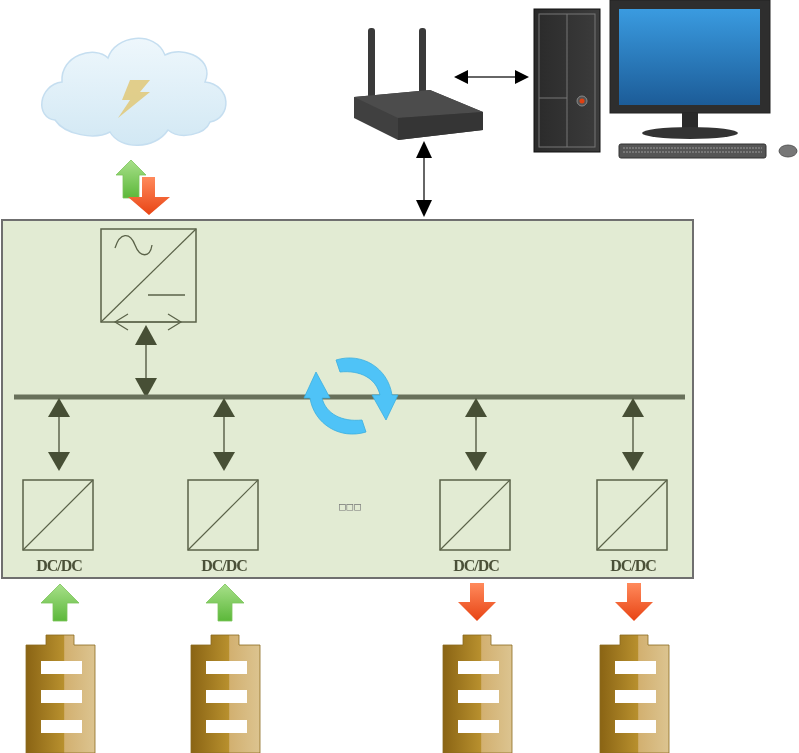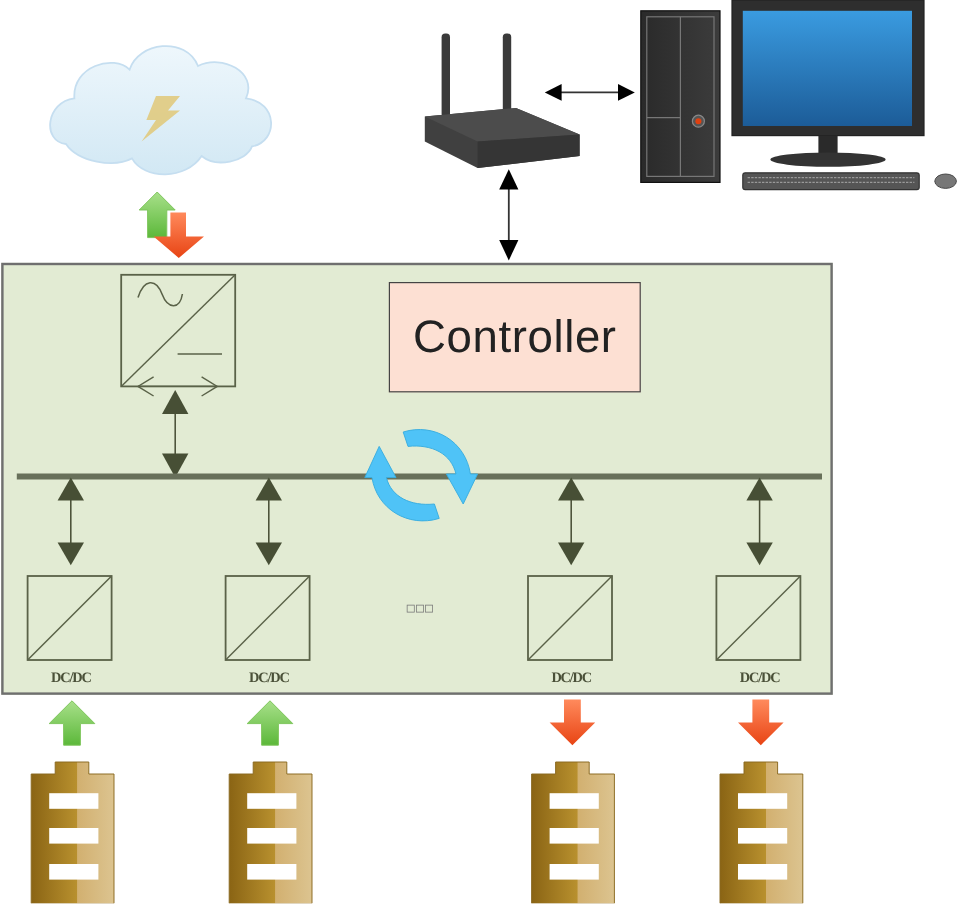--- a/index.html
+++ b/index.html
@@ -1,21 +1,21 @@
 <!DOCTYPE html>
 <html><head>
 <meta charset="utf-8">
 <style>
   html, body { margin: 0; padding: 0; background: #ffffff; }
   body { width: 799px; height: 753px; position: relative; overflow: hidden; font-family: "Liberation Sans", sans-serif; }
   #diagram { position: absolute; left: 0; top: 0; width: 799px; height: 753px; }
   .main-panel { position: absolute; left: 1px; top: 219px; width: 693px; height: 360px; background: #e2ebd3; border: 2px solid #6f6f6f; box-sizing: border-box; }
   .controller-box { position: absolute; left: 324px; top: 235px; width: 210px; height: 92px; background: #fde0d3; border: 1.5px solid #444; box-sizing: border-box; display: flex; align-items: center; justify-content: center; }
   .controller-label { font-family: "Liberation Sans", sans-serif; font-size: 38px; color: #222; letter-spacing: 0.5px; }
-  .dcdc-label { position: absolute; font-family: "Liberation Serif", serif; font-weight: bold; font-size: 12px; color: #4a5038; letter-spacing: -1px; text-align: center; width: 80px; }
+  .dcdc-label { position: absolute; font-family: "Liberation Serif", serif; font-weight: bold; font-size: 16px; color: #4a5038; letter-spacing: -1px; text-align: center; width: 80px; }
   .ellipsis { position: absolute; left: 339px; top: 500px; font-family: "DejaVu Sans Mono", monospace; font-size: 11px; color: #777; letter-spacing: 1px; }
 </style>
 </head>
 <body>
 
 <div id="diagram">
   <svg width="799" height="753" viewBox="0 0 799 753" style="position:absolute;left:0;top:0">
     <defs>
       <linearGradient id="cloudGrad" x1="0" y1="0" x2="0" y2="1">
         <stop offset="0" stop-color="#eef7fc"></stop>
@@ -96,23 +96,20 @@
       <line x1="623" y1="148" x2="762" y2="148" stroke="#999" stroke-width="1" stroke-dasharray="2,1"></line>
       <line x1="623" y1="152" x2="762" y2="152" stroke="#999" stroke-width="1" stroke-dasharray="2,1"></line>
     </g>
     <g>
       <ellipse cx="788" cy="151" rx="9" ry="6" fill="#777" stroke="#444" stroke-width="0.8"></ellipse>
     </g>
   </svg>
 
   <div class="main-panel"></div>
 
-  <div class="controller-box">
-    <span class="controller-label">Controller</span>
-  </div>
 
   <svg width="799" height="753" viewBox="0 0 799 753" style="position:absolute;left:0;top:0">
 
     <g>
       <rect x="101" y="229" width="95" height="93" fill="none" stroke="#5a6248" stroke-width="1.5"></rect>
       <line x1="101" y1="322" x2="196" y2="229" stroke="#5a6248" stroke-width="1.2"></line>
       <path d="M115,248 C120,232 130,232 135,245 C140,258 150,258 152,245" fill="none" stroke="#5a6248" stroke-width="1.3"></path>
       <line x1="148" y1="295" x2="185" y2="295" stroke="#5a6248" stroke-width="1.3"></line>
       <path d="M128,314 L115,322 L128,330" fill="none" stroke="#5a6248" stroke-width="1.2"></path>
       <path d="M168,314 L181,322 L168,330" fill="none" stroke="#5a6248" stroke-width="1.2"></path>

